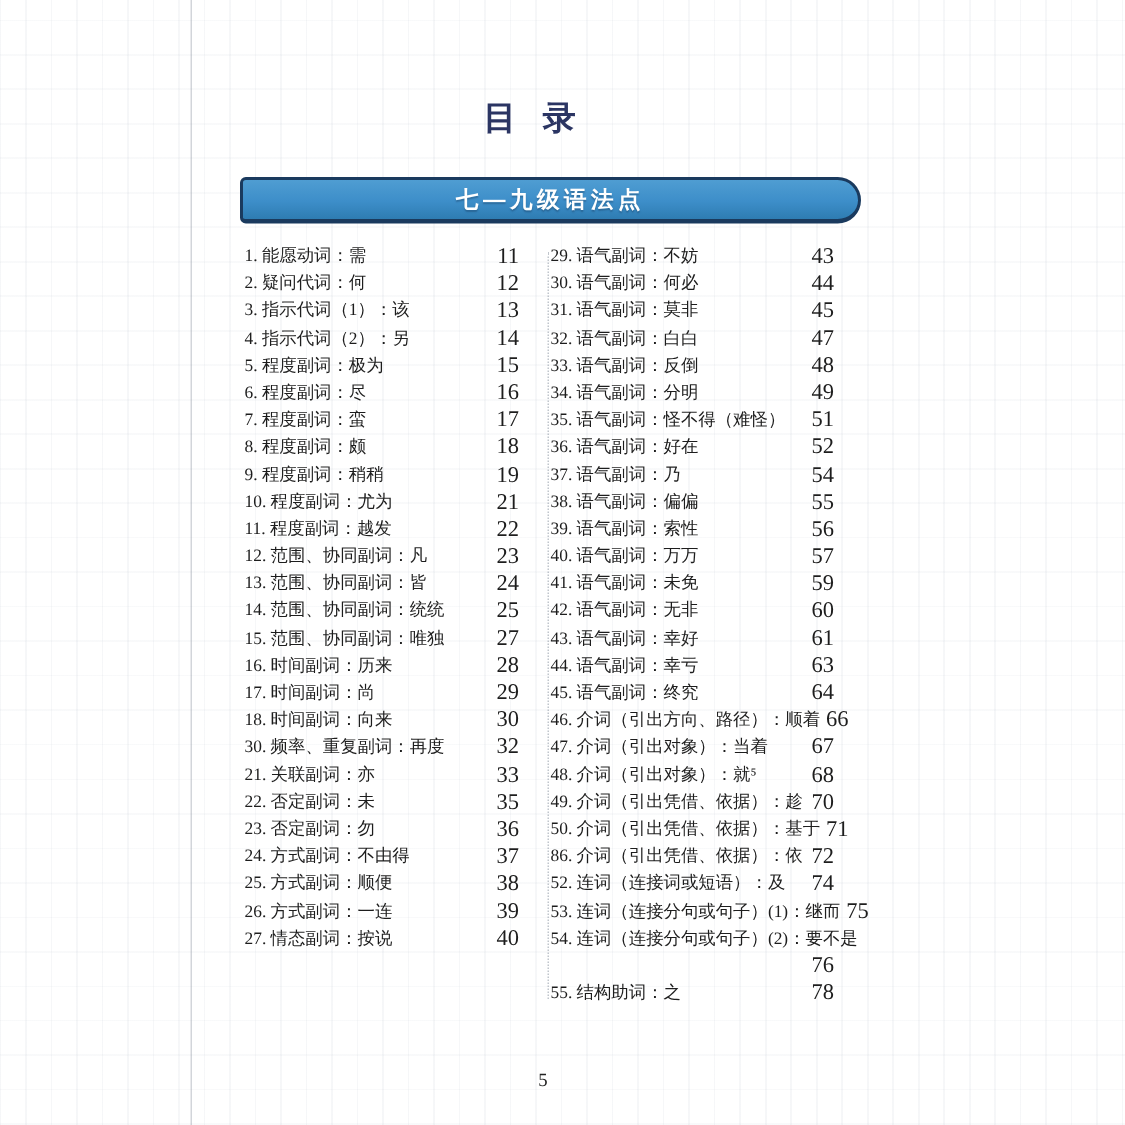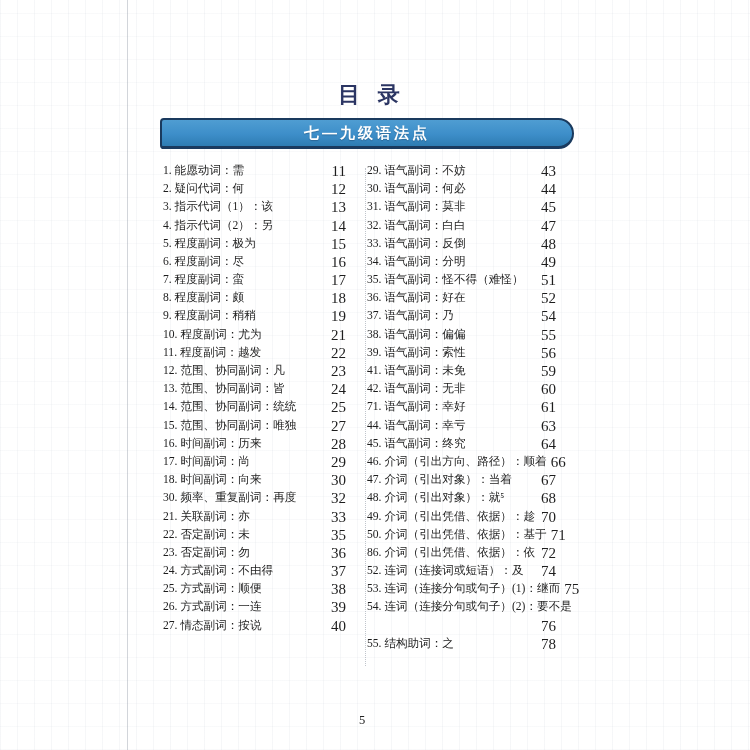--- a/index.html
+++ b/index.html
@@ -25,21 +25,21 @@
     top: 0;
     width: 1px;
     height: 750px;
     background: rgba(125,135,148,0.35);
   }
   .title {
     position: absolute;
     top: 64px;
     left: 0;
     width: 712px;
-    margin: 16px;
+    margin: 0;
     text-align: center;
     font-size: 22px;
     font-weight: bold;
     letter-spacing: 6px;
     color: var(--title-text, #2b3563);
     font-family: "Liberation Serif", "DejaVu Serif", serif;
   }
   .banner {
     position: absolute;
     left: 160px;
@@ -68,21 +68,21 @@
   .col {
     position: absolute;
     top: 162px;
     display: flex;
     flex-direction: column;
   }
   .col-left  { left: 163px; width: 183px; }
   .col-right { left: 367px; width: 189px; }
   .row {
     display: flex;
-    align-items: flex-end;
+    align-items: flex-start;
     height: 18.2px;
     line-height: 18.2px;
     white-space: nowrap;
     color: var(--body-text, #1d1d1d);
   }
   .lbl {
     flex: 0 0 auto;
     font-size: 11.6px;
   }
   .pg {
@@ -303,33 +303,37 @@
   <div class="row">
     <span class="lbl">38. 语气副词：偏偏</span>
     <span class="pg">55</span>
   </div>
 
   <div class="row">
     <span class="lbl">39. 语气副词：索性</span>
     <span class="pg">56</span>
   </div>
 
+  <div class="row">
+    <span class="lbl">40. 语气副词：万万</span>
+    <span class="pg">57</span>
+  </div>
 
   <div class="row">
     <span class="lbl">41. 语气副词：未免</span>
     <span class="pg">59</span>
   </div>
 
   <div class="row">
     <span class="lbl">42. 语气副词：无非</span>
     <span class="pg">60</span>
   </div>
 
   <div class="row">
-    <span class="lbl">71. 语气副词：幸好</span>
+    <span class="lbl">43. 语气副词：幸好</span>
     <span class="pg">61</span>
   </div>
 
   <div class="row">
     <span class="lbl">44. 语气副词：幸亏</span>
     <span class="pg">63</span>
   </div>
 
   <div class="row">
     <span class="lbl">45. 语气副词：终究</span>

